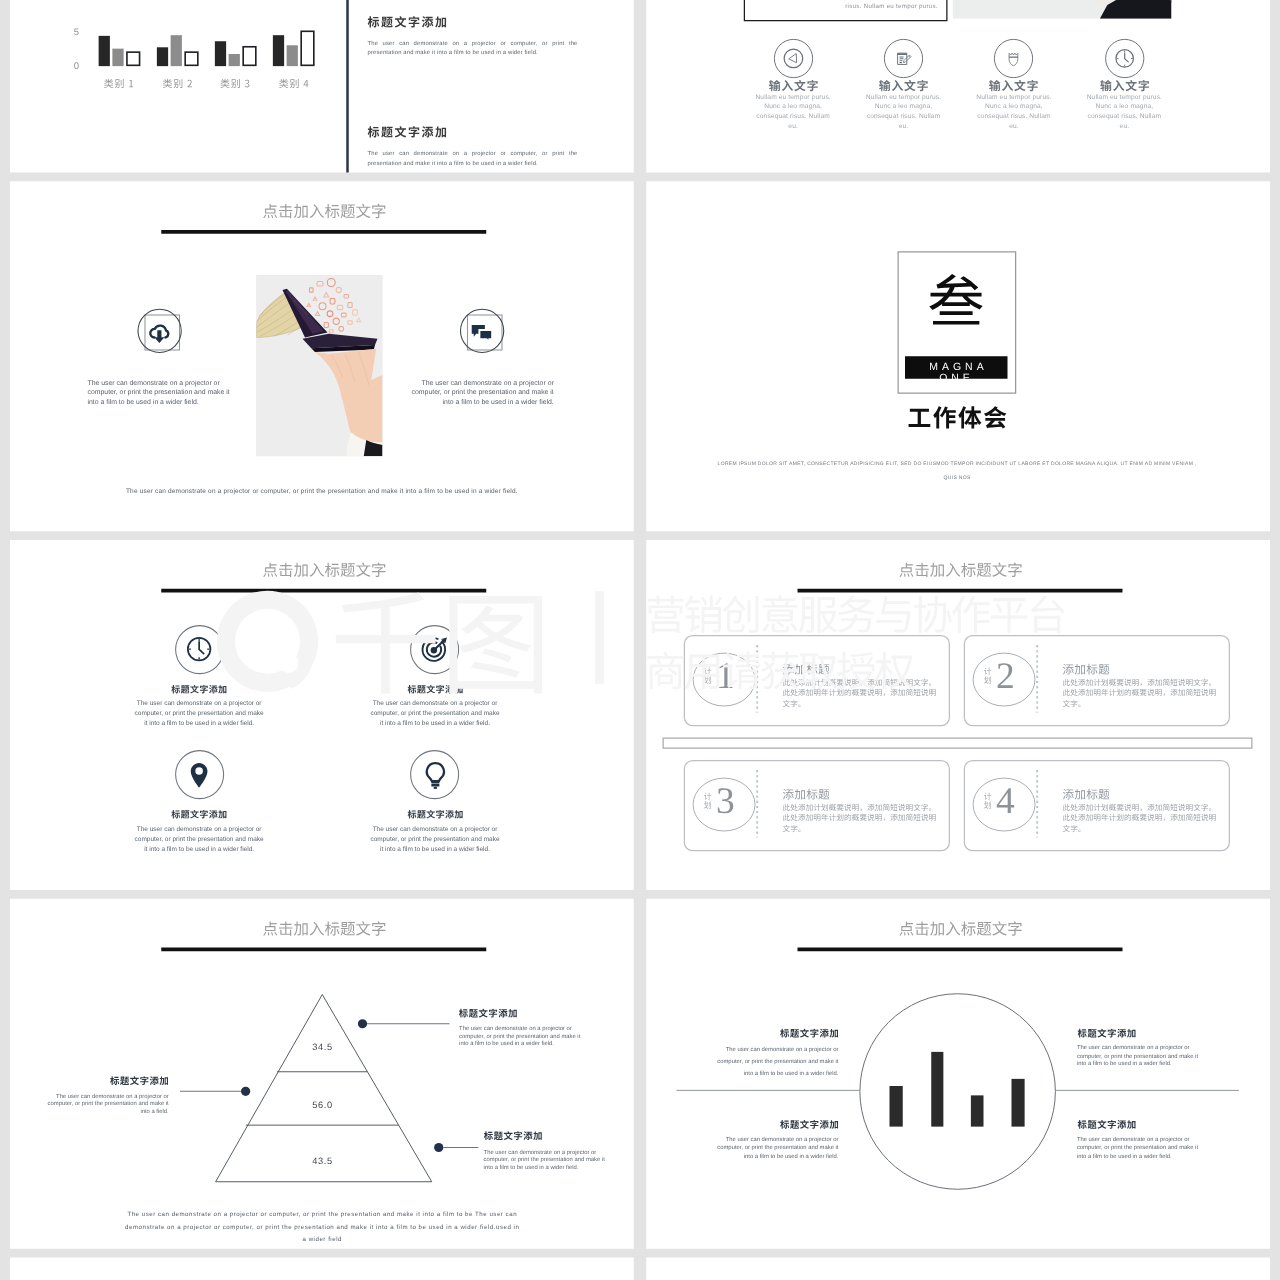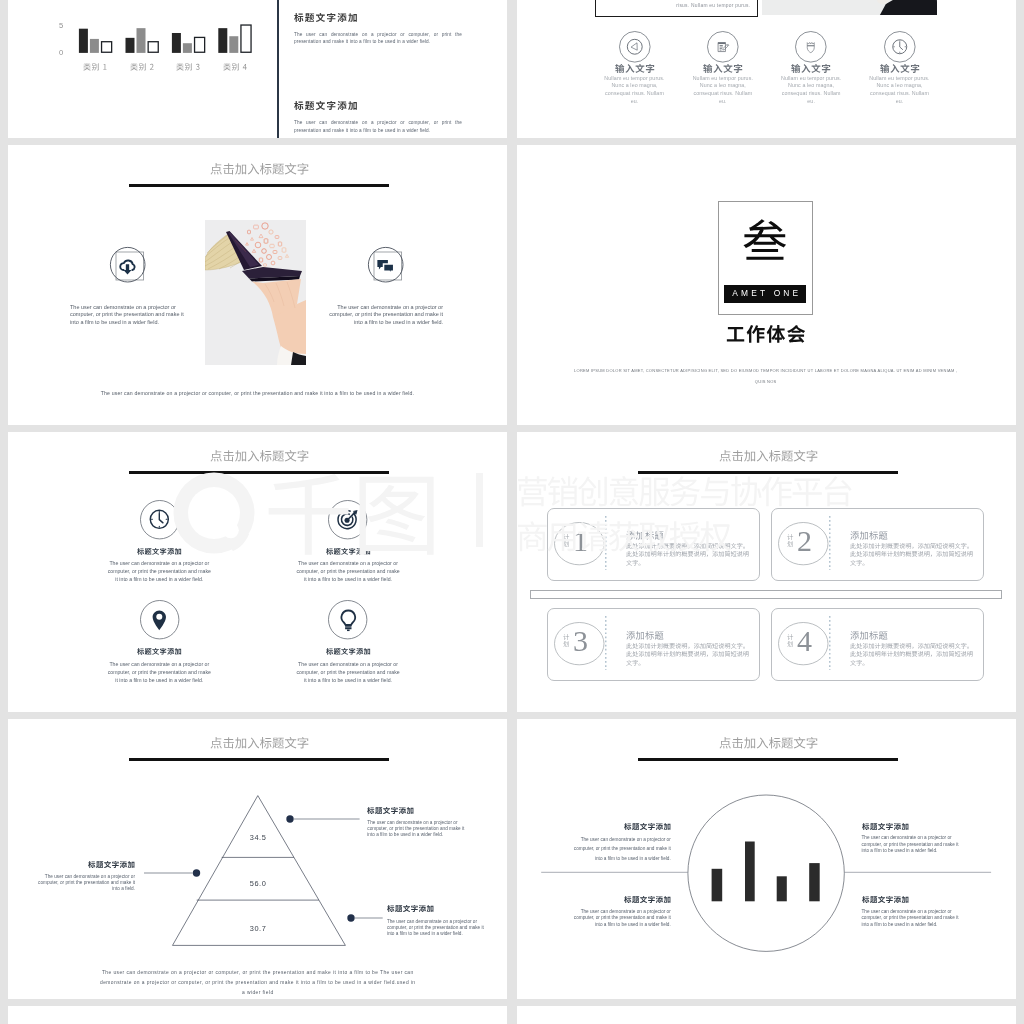--- a/index.html
+++ b/index.html
@@ -294,21 +294,21 @@
           <div class="abs lat" style="left: 87px; top: 244px; width: 325px; font-size: 5.2px; line-height: 8px; color: rgb(85, 93, 104); text-align: center; letter-spacing: 0.15px;">The user can demonstrate on a projector or computer, or print the presentation and make it into a film to be used in a wider field.</div>
         </div>
       <div class="slide c1" id="s3">
           <div class="abs" style="left: 201.2px; top: 56.3px; width: 94.6px; height: 113.6px; border: 0.9px solid rgb(153, 153, 153); box-sizing: border-box;"></div>
           <span class="abs" style="left: 247.25px; top: 74.3px; margin-left: -22.75px;">
             <svg class="gsvg" xmlns="http://www.w3.org/2000/svg" width="45.50" height="45.50" viewBox="0 -850 1000.0 1000" preserveAspectRatio="none" fill="#0d0d0d">
               <path transform="translate(0 0)" d="M97 -21V44H912V-21ZM214 -189V-124H793V-189ZM179 -591C202 -599 231 -602 392 -610C378 -577 360 -546 340 -516H53V-450H288C219 -374 131 -315 31 -274C48 -259 76 -229 88 -213C148 -242 205 -277 257 -319V-284H744V-323C800 -281 860 -247 919 -223C931 -243 953 -271 971 -285C874 -318 771 -379 701 -450H950V-516H431C448 -545 464 -576 478 -609L459 -614L765 -628C791 -604 814 -582 831 -562L892 -607C838 -668 727 -752 635 -808L578 -769C615 -745 656 -716 694 -686L312 -672C375 -710 439 -757 499 -808L431 -846C359 -776 260 -711 228 -693C200 -677 177 -666 157 -663C165 -643 175 -607 179 -591ZM386 -450H610C638 -414 673 -380 711 -349H293C327 -380 358 -413 386 -450Z"></path>
             </svg>
           </span>
           <div class="abs" style="left: 207px; top: 140.1px; width: 82.4px; height: 17.8px; background: rgb(13, 13, 13);"></div>
-          <div class="abs" style="left: 207px; top: 144.3px; width: 82.4px; color: rgb(255, 255, 255); font-size: 8.4px; line-height: 9px; letter-spacing: 3.2px; text-indent: 3.2px; text-align: center; font-family: &quot;Liberation Sans&quot;, sans-serif;">AMET ONE</div>
+          <div class="abs" style="left: 207px; top: 144.3px; width: 82.4px; color: rgb(255, 255, 255); font-size: 8.4px; line-height: 9px; letter-spacing: 3.2px; text-indent: 3.2px; text-align: center; font-family: &quot;Liberation Sans&quot;, sans-serif;">MAGNA ONE</div>
           <span class="abs" style="left: 248.5px; top: 180px; margin-left: -39.8px;">
             <svg class="gsvg" xmlns="http://www.w3.org/2000/svg" width="79.60" height="19.00" viewBox="0 -850 4189.5 1000" preserveAspectRatio="none" fill="#111">
               <path transform="translate(0 0)" d="M45 -101V20H959V-101H565V-620H903V-746H100V-620H428V-101Z"></path>
               <path transform="translate(1063.157894736842 0)" d="M516 -840C470 -696 391 -551 302 -461C328 -442 375 -399 394 -377C440 -429 485 -497 526 -572H563V89H687V-133H960V-245H687V-358H947V-467H687V-572H972V-686H582C600 -727 617 -769 631 -810ZM251 -846C200 -703 113 -560 22 -470C43 -440 77 -371 88 -342C109 -364 130 -388 150 -414V88H271V-600C308 -668 341 -739 367 -809Z"></path>
               <path transform="translate(2126.315789473684 0)" d="M222 -846C176 -704 97 -561 13 -470C35 -440 68 -374 79 -345C100 -368 120 -394 140 -423V88H254V-618C285 -681 313 -747 335 -811ZM312 -671V-557H510C454 -398 361 -240 259 -149C286 -128 325 -86 345 -58C376 -90 406 -128 434 -171V-79H566V82H683V-79H818V-167C843 -127 870 -91 898 -61C919 -92 960 -134 988 -154C890 -246 798 -402 743 -557H960V-671H683V-845H566V-671ZM566 -186H444C490 -260 532 -347 566 -439ZM683 -186V-449C717 -354 759 -263 806 -186Z"></path>
               <path transform="translate(3189.4736842105262 0)" d="M159 72C209 53 278 50 773 13C793 40 810 66 822 89L931 24C885 -52 793 -157 706 -234L603 -181C632 -154 661 -123 689 -92L340 -72C396 -123 451 -180 497 -237H919V-354H88V-237H330C276 -171 222 -118 198 -100C166 -72 145 -55 118 -50C132 -16 152 46 159 72ZM496 -855C400 -726 218 -604 27 -532C55 -508 96 -455 113 -425C166 -449 218 -475 267 -505V-438H736V-513C787 -483 840 -456 892 -435C911 -467 950 -516 977 -540C828 -587 670 -678 572 -760L605 -803ZM335 -548C396 -589 452 -635 502 -684C551 -639 613 -592 679 -548Z"></path>
             </svg>
           </span>
           <div class="abs lat" style="left: 54.7px; top: 221px; width: 388px; font-size: 4px; line-height: 10.5px; color: rgb(115, 120, 127); text-align: center; letter-spacing: 0.26px;">LOREM IPSUM DOLOR SIT AMET, CONSECTETUR ADIPISICING ELIT, SED DO EIUSMOD TEMPOR INCIDIDUNT UT LABORE ET DOLORE MAGNA ALIQUA. UT ENIM AD MINIM VENIAM , QUIS NOS</div>
         </div>
@@ -816,21 +816,21 @@
           <div class="rule" style="left: 121.35px; top: 39.3px; width: 260px; height: 2.7px; background: rgb(17, 17, 17);"></div>
           <div class="abs" style="left: 0px; top: 0px; width: 498px; height: 250px;">
             <svg class="gsvg" xmlns="http://www.w3.org/2000/svg" width="498" height="250" viewBox="0 0 498 250">
               <path d="M249.8 76.60000000000002 L337.4 226.39999999999998 L164.5 226.39999999999998 Z" fill="#fff" stroke="#4b5260" stroke-width="0.75"></path>
               <line x1="213.66061415220298" y1="138.39999999999998" x2="285.93938584779704" y2="138.39999999999998" stroke="#4b5260" stroke-width="0.75"></line>
               <line x1="188.69052069425902" y1="181.10000000000002" x2="310.909479305741" y2="181.10000000000002" stroke="#4b5260" stroke-width="0.75"></line>
             </svg>
           </div>
           <div class="abs" style="left: 227.8px; top: 113.7px; width: 44px; text-align: center; font-size: 7.4px; color: rgb(60, 67, 77); letter-spacing: 0.55px; text-indent: 0.55px; font-family: &quot;Liberation Sans&quot;, sans-serif;">34.5</div>
           <div class="abs" style="left: 227.8px; top: 159.7px; width: 44px; text-align: center; font-size: 7.4px; color: rgb(60, 67, 77); letter-spacing: 0.55px; text-indent: 0.55px; font-family: &quot;Liberation Sans&quot;, sans-serif;">56.0</div>
-          <div class="abs" style="left: 227.8px; top: 204.7px; width: 44px; text-align: center; font-size: 7.4px; color: rgb(60, 67, 77); letter-spacing: 0.55px; text-indent: 0.55px; font-family: &quot;Liberation Sans&quot;, sans-serif;">30.7</div>
+          <div class="abs" style="left: 227.8px; top: 204.7px; width: 44px; text-align: center; font-size: 7.4px; color: rgb(60, 67, 77); letter-spacing: 0.55px; text-indent: 0.55px; font-family: &quot;Liberation Sans&quot;, sans-serif;">43.5</div>
           <div class="abs" style="left: 278.4px; top: 96.2px; width: 77.6px; height: 9px;">
             <svg class="gsvg" xmlns="http://www.w3.org/2000/svg" width="77.60000000000002" height="9" viewBox="0 0 77.60000000000002 9">
               <circle cx="4" cy="4" r="3.7" fill="#22304a"></circle>
               <line x1="7.7" y1="4" x2="73.60000000000002" y2="4" stroke="#596270" stroke-width="0.7"></line>
             </svg>
           </div>
           <span class="abs" style="left: 359.3px; top: 88px;">
             <svg class="gsvg" xmlns="http://www.w3.org/2000/svg" width="47.00" height="7.50" viewBox="0 -850 6266.7 1000" preserveAspectRatio="none" fill="#2e3742">
               <path transform="translate(0 0)" d="M467 -788V-676H908V-788ZM773 -315C816 -212 856 -78 866 4L974 -35C961 -119 917 -248 872 -349ZM465 -345C441 -241 399 -132 348 -63C374 -50 421 -18 442 -1C494 -79 544 -203 573 -320ZM421 -549V-437H617V-54C617 -41 613 -38 600 -38C587 -38 545 -37 505 -39C521 -4 536 49 539 84C607 84 656 82 693 62C731 42 739 8 739 -51V-437H964V-549ZM173 -850V-652H34V-541H150C124 -429 74 -298 16 -226C37 -195 66 -142 77 -109C113 -161 146 -238 173 -321V89H292V-385C319 -342 346 -296 360 -266L424 -361C406 -385 321 -489 292 -520V-541H409V-652H292V-850Z"></path>
               <path transform="translate(1053.3333333333333 0)" d="M196 -607H344V-560H196ZM196 -730H344V-683H196ZM90 -811V-479H455V-811ZM680 -517C675 -279 662 -169 455 -108C474 -91 499 -53 509 -30C746 -104 772 -246 778 -517ZM731 -169C787 -126 863 -65 899 -27L969 -101C929 -137 852 -195 796 -234ZM94 -299C91 -162 78 -42 20 34C43 46 86 74 103 89C131 49 150 1 164 -55C243 51 367 70 552 70H936C942 40 959 -6 975 -28C894 -25 620 -25 553 -25C465 -25 391 -28 332 -46V-166H477V-253H332V-334H498V-421H44V-334H231V-105C212 -124 197 -147 183 -177C187 -213 189 -252 191 -292ZM526 -642V-223H624V-557H826V-229H927V-642H747L782 -714H965V-809H495V-714H664C657 -689 648 -664 639 -642Z"></path>

